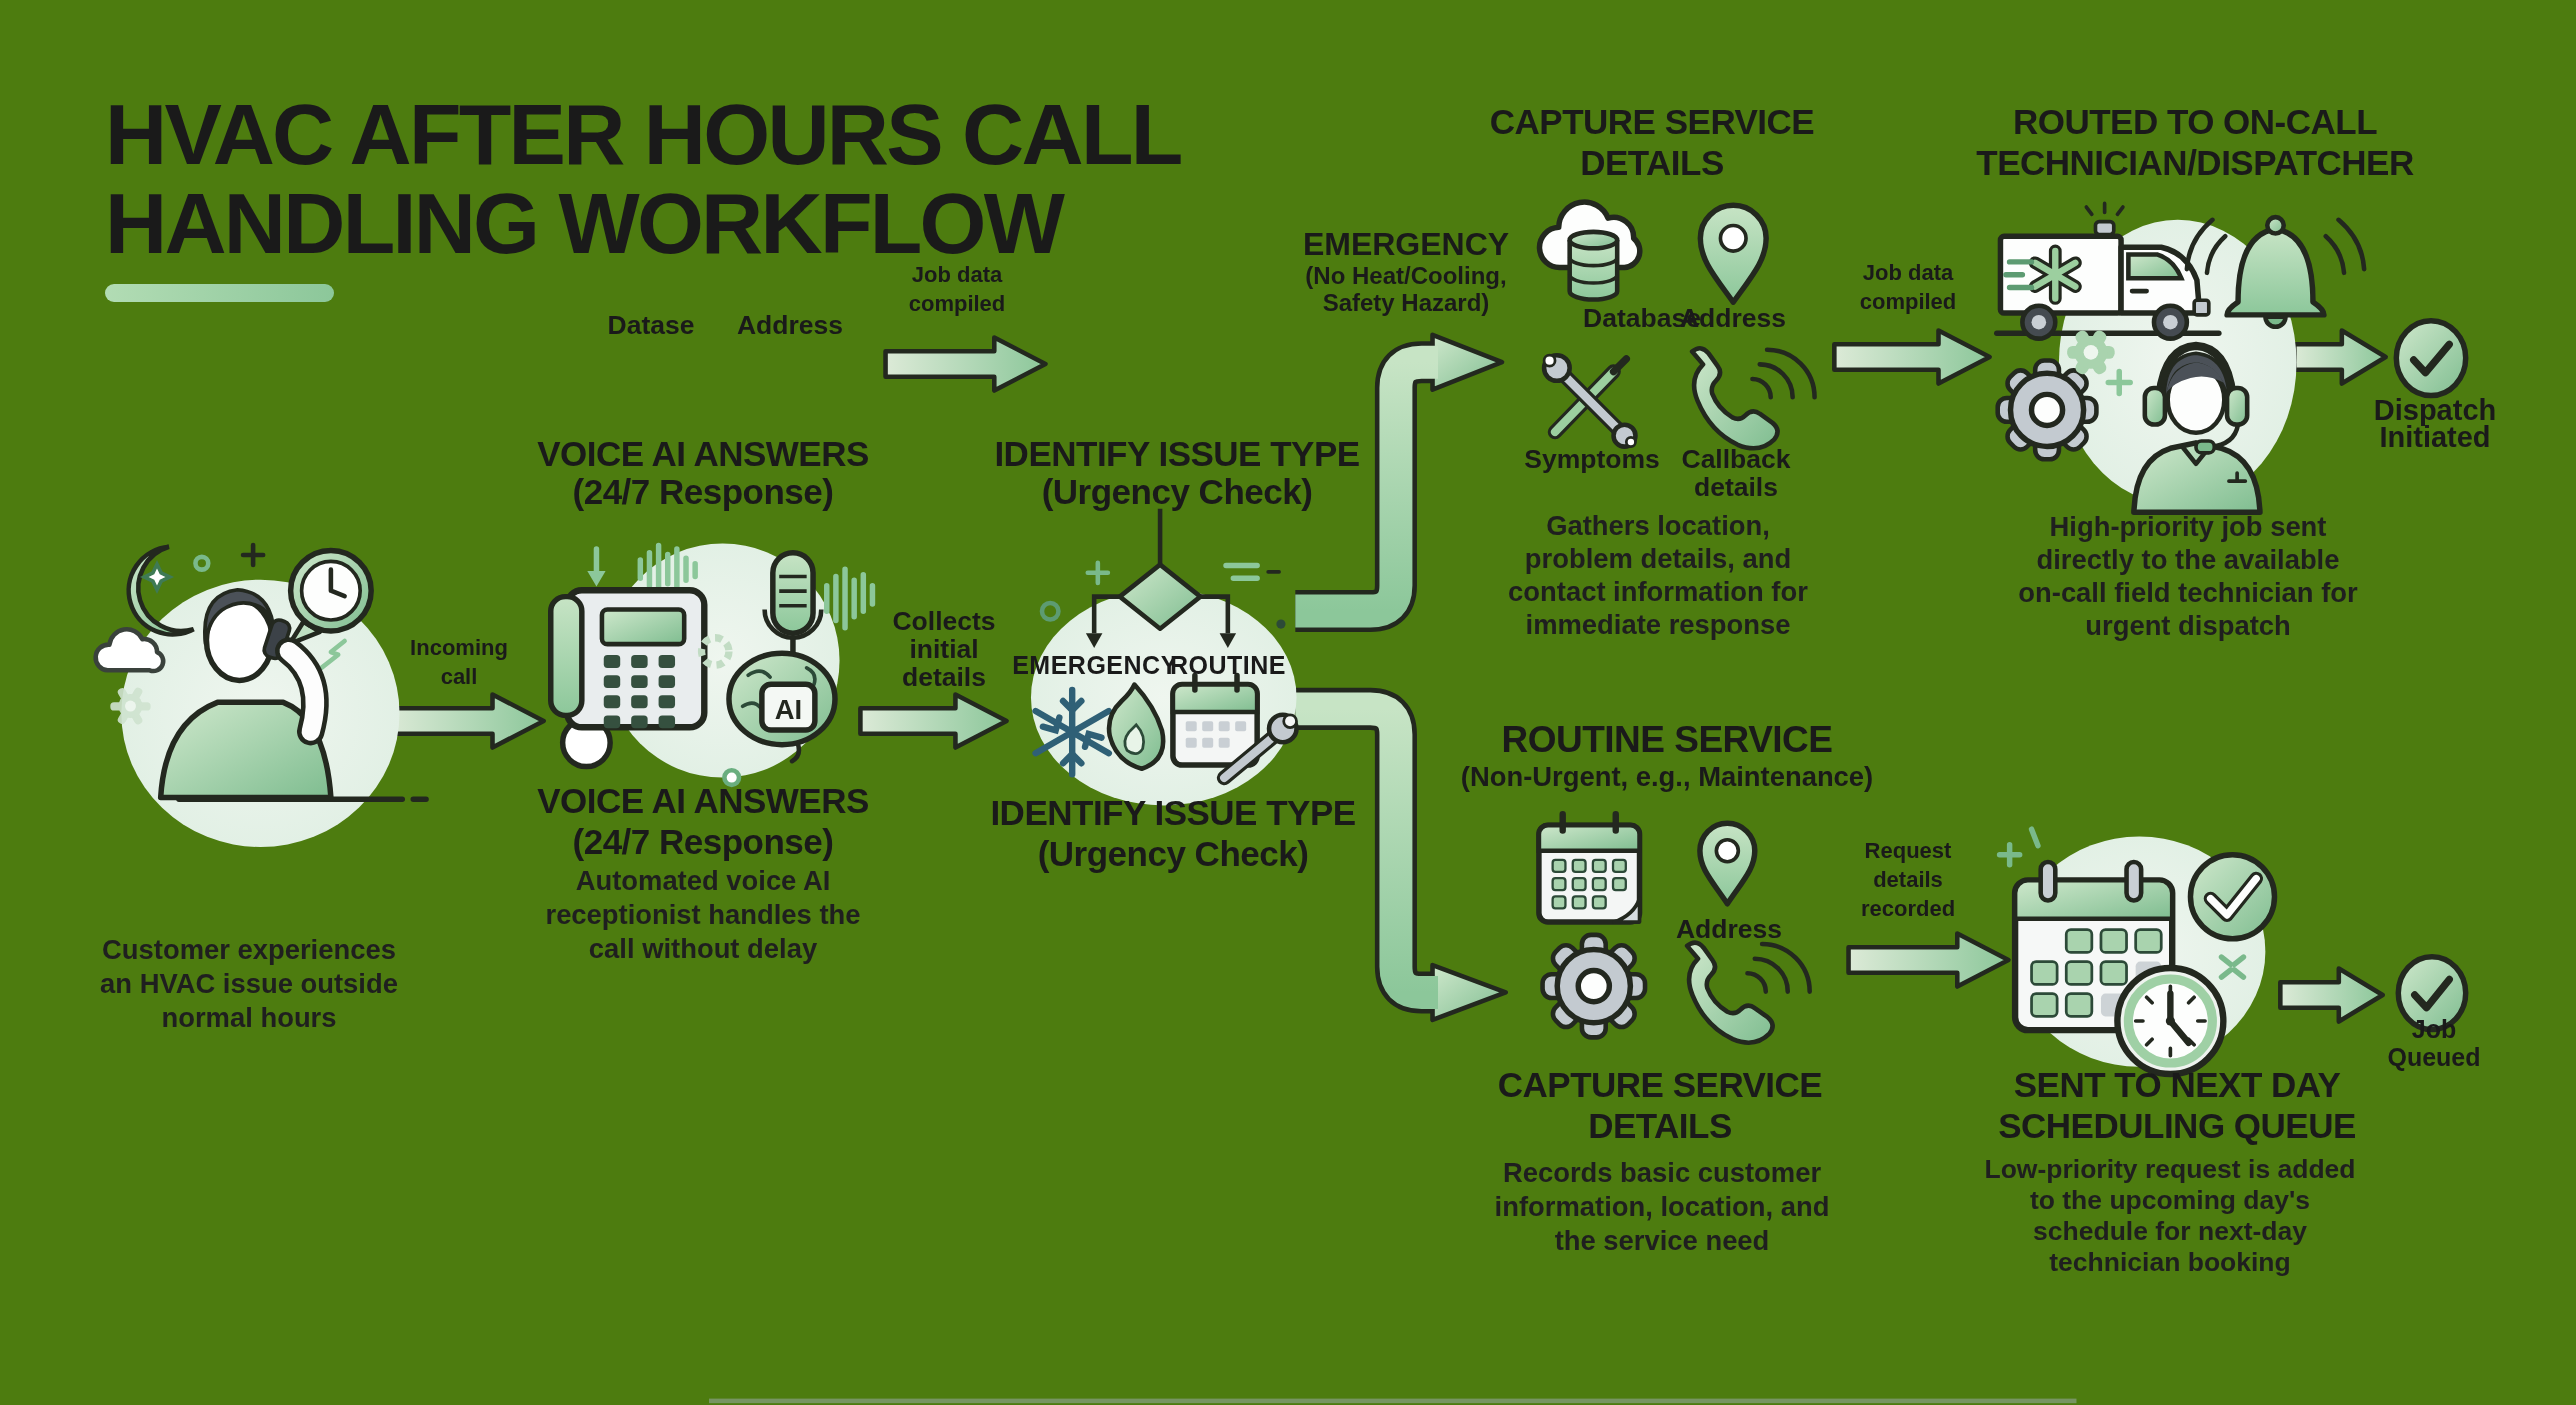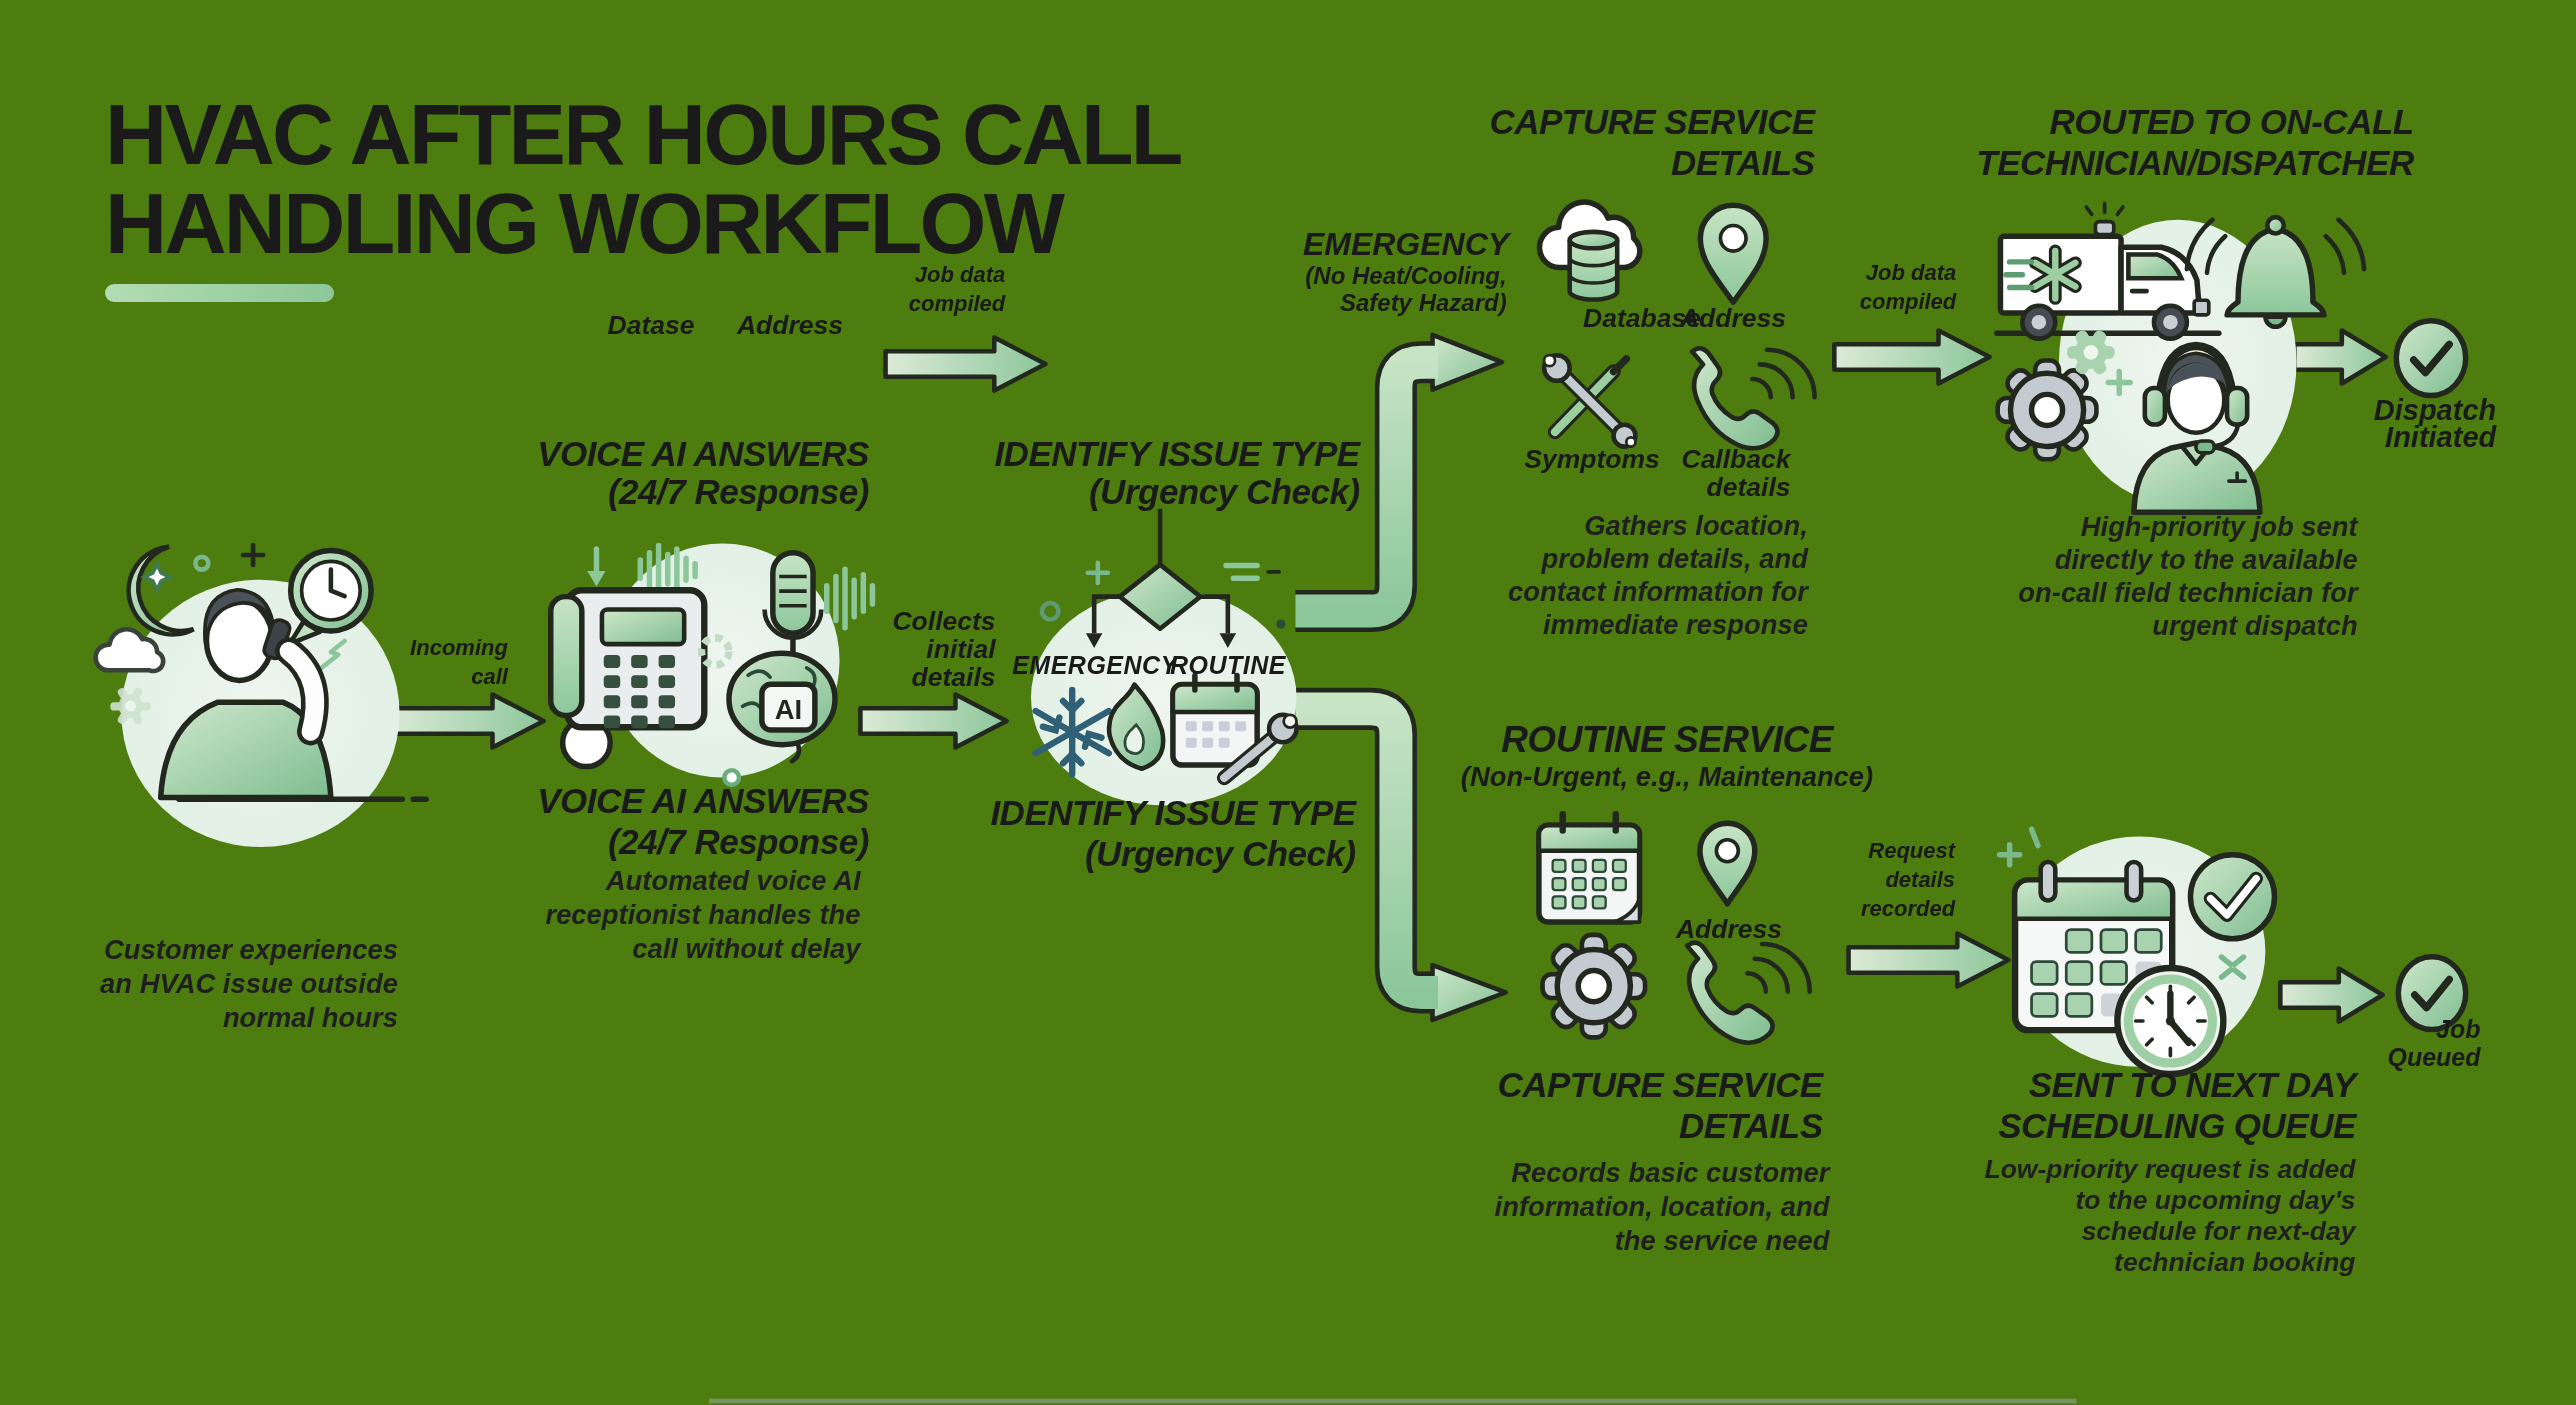--- a/index.html
+++ b/index.html
@@ -1,18 +1,18 @@
 <!DOCTYPE html>
 <html style="font-size:14.6px"><head>
 <meta charset="utf-8">
 <style>
   html,body{margin:0;padding:0;background:#ffffff;font-family:"Liberation Sans",sans-serif;color:#1a1a1a;}
   #stage{position:relative;width:2576px;height:1405px;background:#4d7c0f;overflow:hidden;}
   .abs{position:absolute;}
-  .ctr{transform:translateX(-50%);text-align:right;white-space:pre-line;font-style:italic;}
+  .ctr{transform:translateX(-50%);text-align:center;white-space:pre-line;}
   .h-title{font-size:86px;line-height:89px;font-weight:700;letter-spacing:-2.7px;white-space:pre-line;}
   .sec-title{font-size:35px;line-height:41px;font-weight:700;letter-spacing:-0.5px;}
   .sec-head{font-size:35px;line-height:38px;font-weight:700;letter-spacing:-0.5px;}
   .desc{font-size:27.4px;line-height:34px;font-weight:600;color:#1f1f1f;}
   .lbl{font-size:22px;line-height:29px;font-weight:700;}
   .lbl-s{font-size:26.5px;line-height:28px;font-weight:700;}
   .br-title{font-size:32px;line-height:35px;font-weight:700;}
   .br-sub{font-size:24px;line-height:26.5px;font-weight:700;}
   .rt-title{font-size:37px;line-height:38px;font-weight:700;letter-spacing:-0.5px;}
   .rt-sub{font-size:27.4px;line-height:31px;font-weight:700;}

